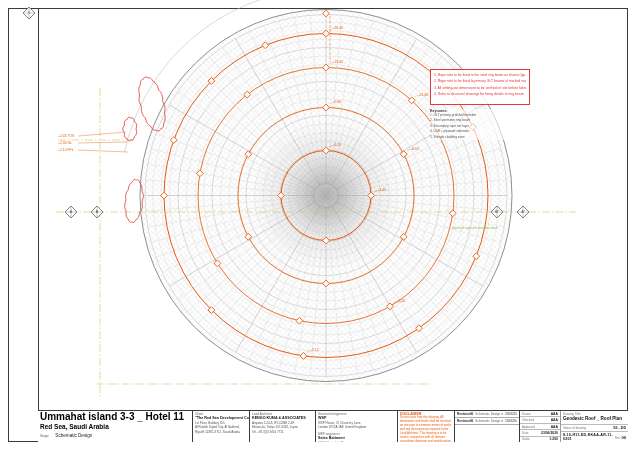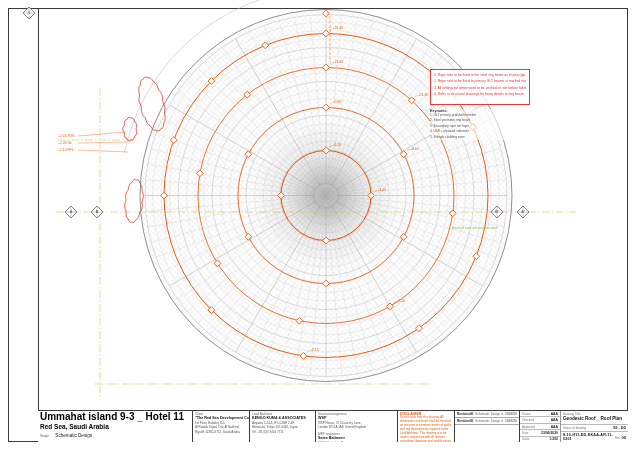--- a/index.html
+++ b/index.html
@@ -278,21 +278,21 @@
     <div class="kn-line">1. GLT primary gridshell member</div>
     <div class="kn-line">2. Steel perimeter ring beam</div>
     <div class="kn-line">3. Secondary rope net layer</div>
     <div class="kn-line">4. LGS + plywood substrate</div>
     <div class="kn-line">5. Shingle cladding zone</div>
   </div>
 
   <div class="titleblock">
 
     <div class="tb-cell tb-project">
-      <div class="proj-title">Ummahat island 9-3 _ Hotel 11</div>
+      <div class="proj-title">Ummahat island 3-3 _ Hotel 11</div>
       <div class="proj-loc">Red Sea, Saudi Arabia</div>
       <div class="stage-row">
         <span class="stage-label">Stage</span>
         <span class="stage-value">Schematic Design</span>
       </div>
     </div>
 
     <div class="tb-cell tb-client">
       <div class="tb-label">Client</div>
       <div class="tb-name">"The Red Sea Development Company"</div>

